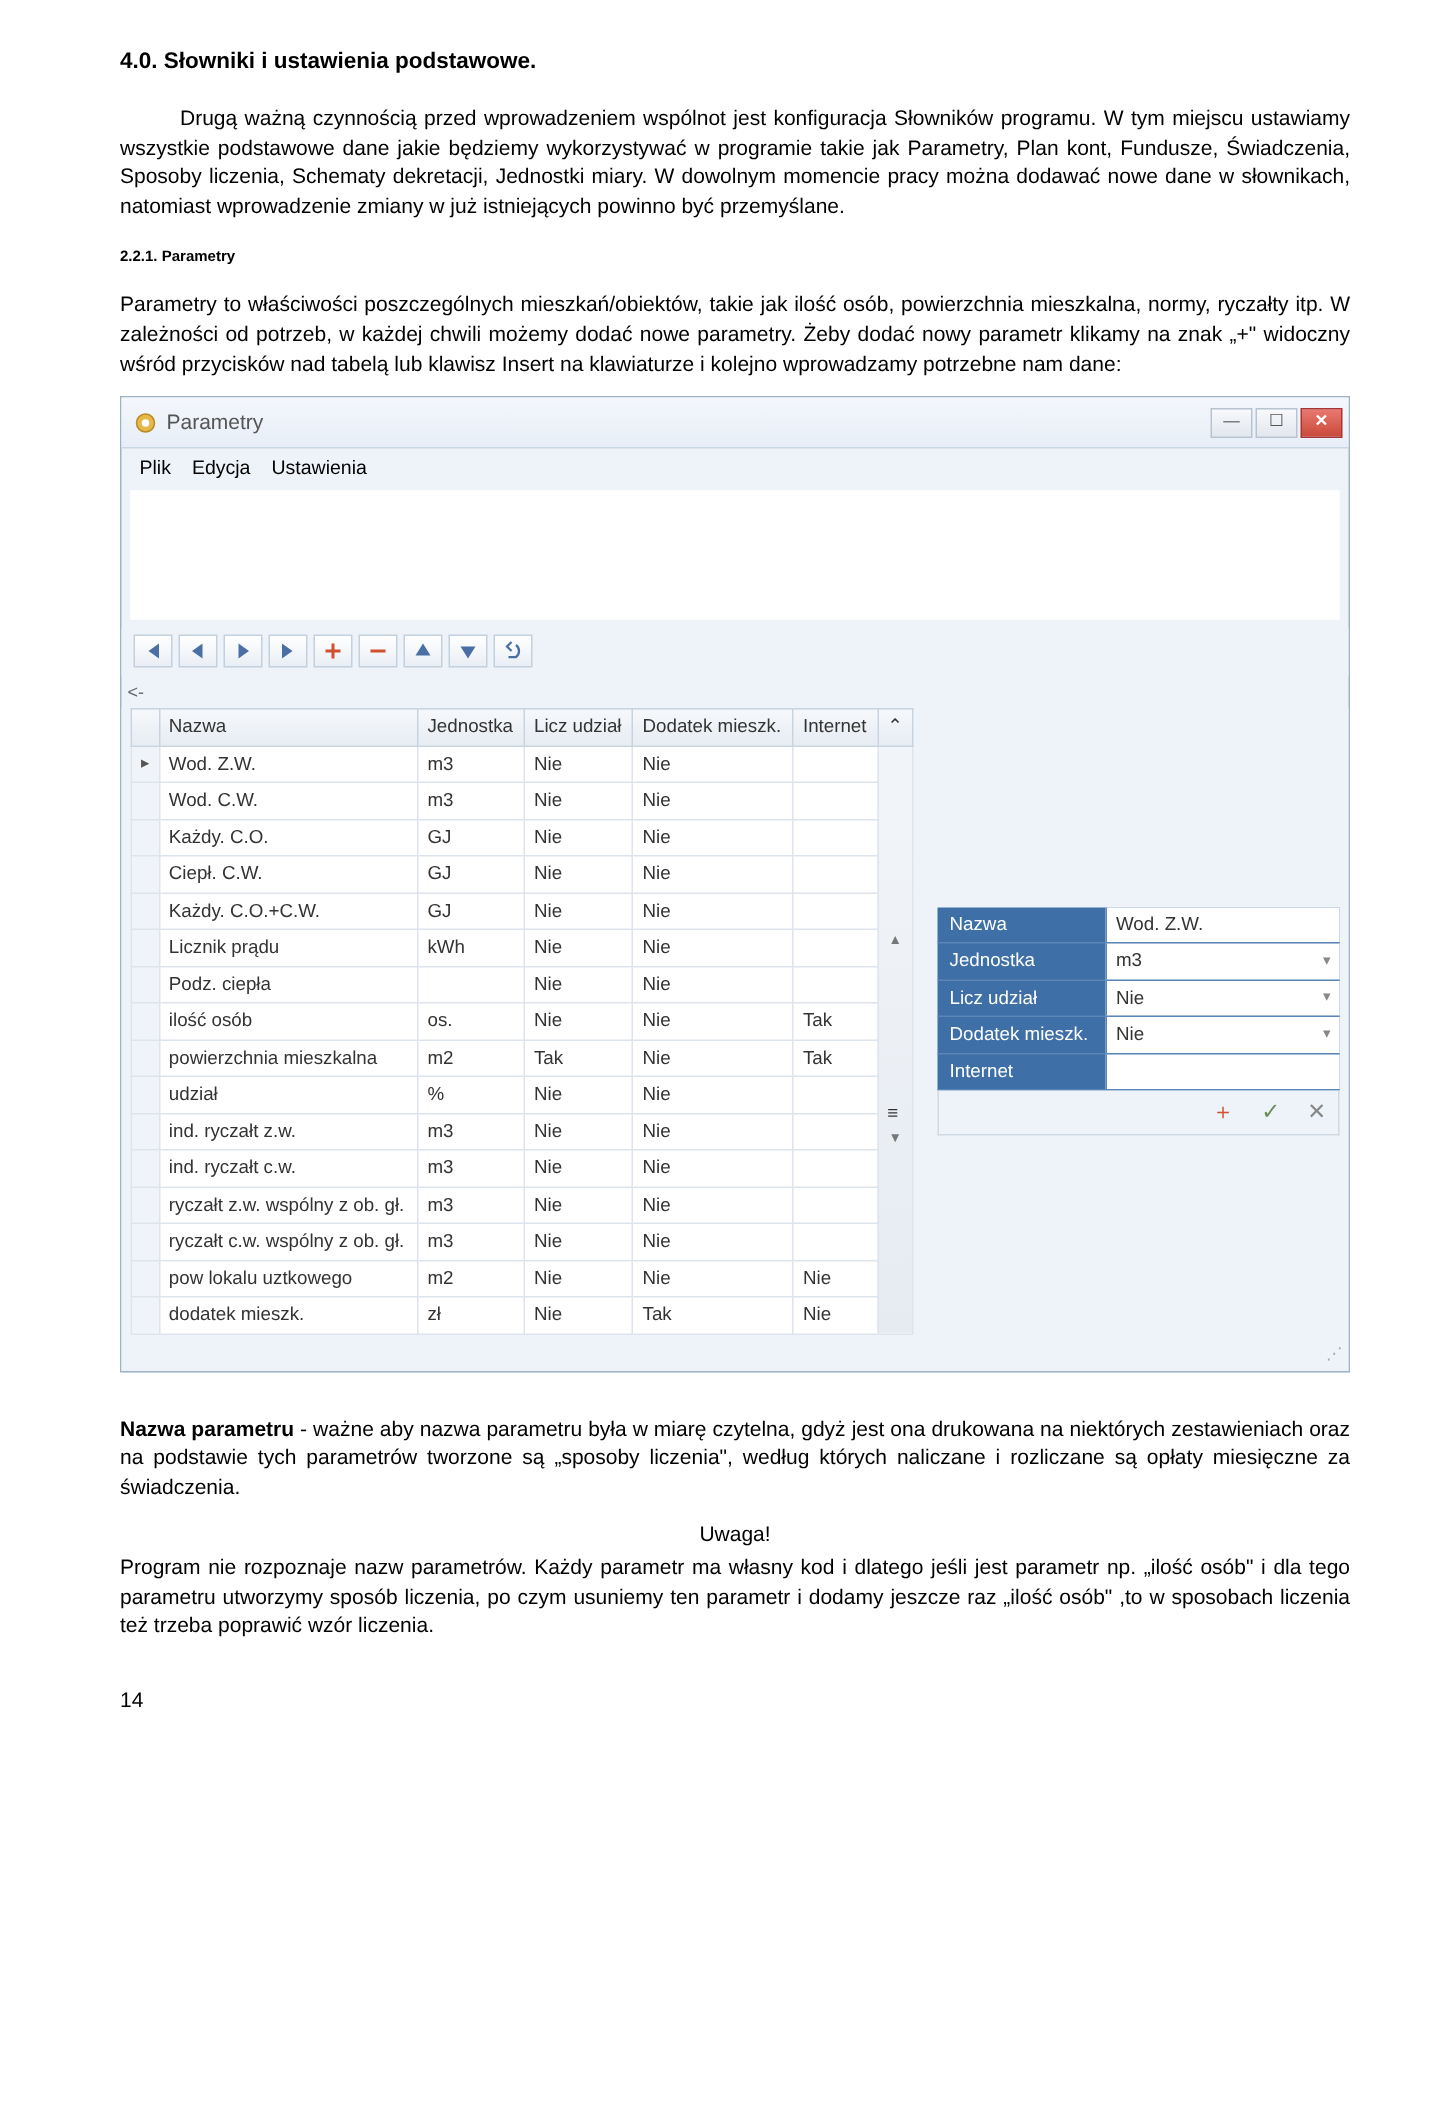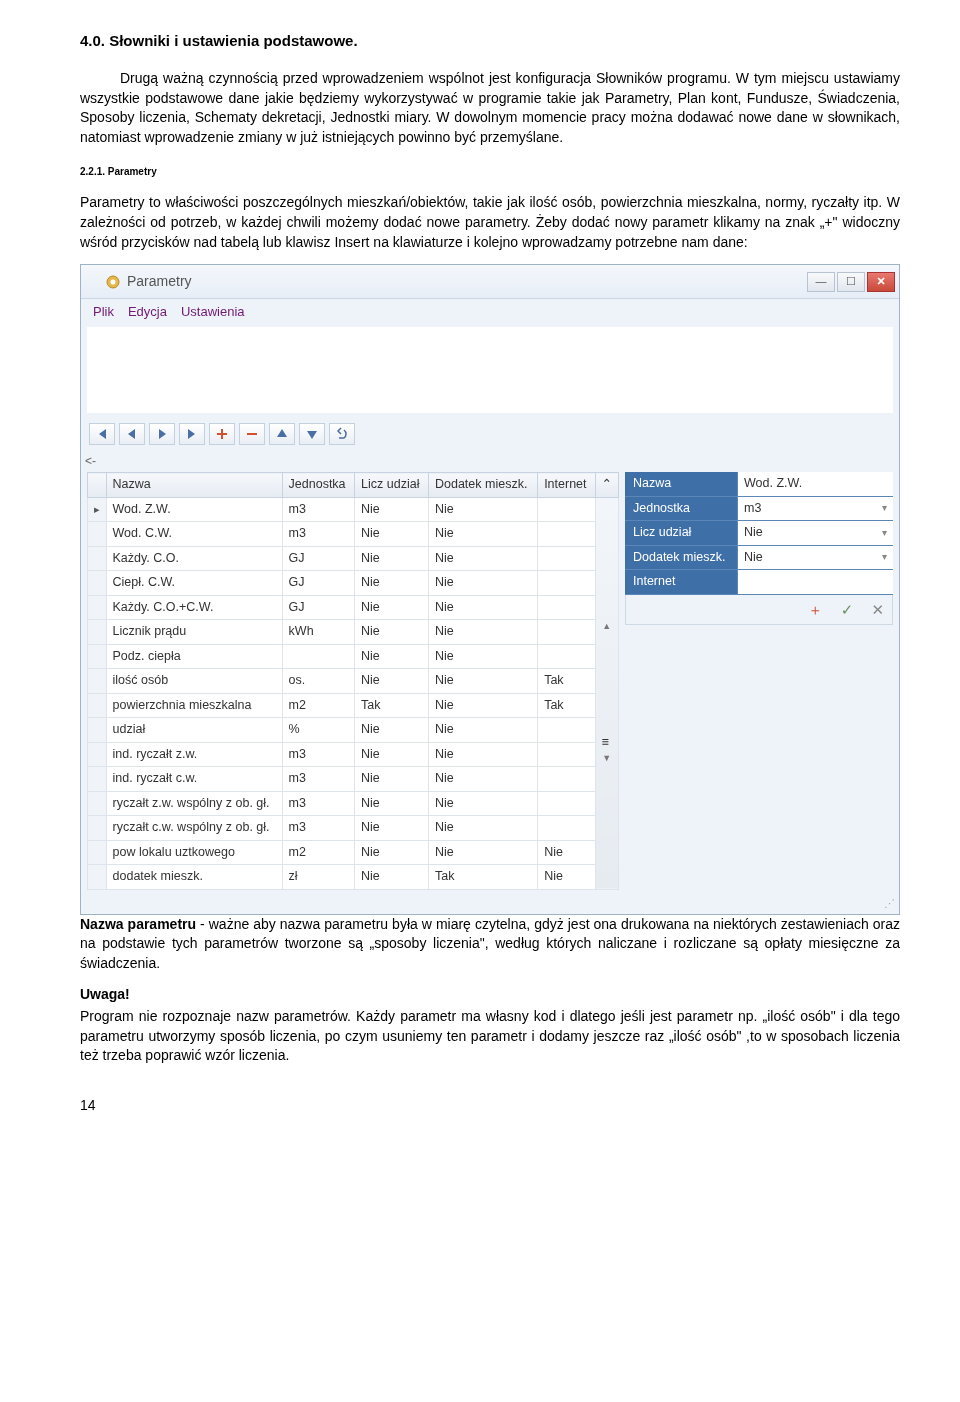--- a/index.html
+++ b/index.html
@@ -13,36 +13,36 @@
     line-height: 1.4;
   }
   h2.section { font-size: 15px; font-weight: bold; margin-bottom: 18px; }
   p.intro1 { text-indent: 40px; margin-bottom: 4px; text-align: justify;}
   p.just { text-align: justify; margin-bottom: 12px; }
   h3.subsection { font-size: 10px; font-weight: bold; margin: 18px 0 14px; }
   p.body { text-align: justify; margin-bottom: 12px; }
 
   
   .window { border: 1px solid #9fb3c7; background: #eef3f9; margin-top: 6px; width: 100%; }
-  .titlebar { display: flex; align-items: center; height: 34px; background: linear-gradient(#f4f7fc,#e7eef7); padding: 0 4px 0 24px; border-bottom: 1px solid #c9d6e4; }
+  .titlebar { display: flex; align-items: center; height: 34px; background: linear-gradient(#f4f7fc,#e7eef7); padding: 0 4px 0 8px; border-bottom: 1px solid #c9d6e4; }
   .titlebar .appicon { width: 16px; height: 16px; margin-right: 6px; }
   .titlebar .title { color: #555; font-size: 14px; flex: 1; }
   .winbtns { display: flex; gap: 2px; }
   .winbtn { width: 28px; height: 20px; background: linear-gradient(#f8f9fb,#e2e7ee); border: 1px solid #b7c3d1; display:flex; align-items:center; justify-content:center; font-size: 11px; color:#555; }
   .winbtn.close { background: linear-gradient(#e97870,#c94a3a); border-color:#a33; color:#fff; font-weight:bold; }
-  .menubar { display:flex; gap: 14px; padding: 4px 12px 6px; color:#701a75; font-size: 13px; }
+  .menubar { display:flex; gap: 14px; padding: 4px 12px 6px; color:#000000; font-size: 13px; }
   .menubar span { cursor: default; }
 
   .blank { height: 86px; background:#fff; margin: 0 6px 6px; border:1px solid #fff; }
 
   .toolbar { display:flex; gap: 4px; padding: 4px 8px 6px; background:#eef3f9; }
   .tbtn { width: 26px; height: 22px; background: linear-gradient(#fff,#e9eef5); border:1px solid #c3d0de; display:flex; align-items:center; justify-content:center; }
   .tbtn svg { width: 14px; height: 14px; }
 
-  .content { display:flex; gap: 6px; padding: 0 6px 6px; background:#eef3f9; }
+  .content { display:flex; gap: 16px; padding: 0 6px 6px; background:#eef3f9;align-items:center; }
   .left { flex: 1; min-width: 0; }
   .right { width: 268px; }
 
   .hint { font-size: 12px; color:#666; padding: 2px 0 2px 4px; }
 
   table.grid { width:100%; border-collapse: collapse; background:#fff; font-size: 12.5px; color:#333; }
   table.grid th { background: linear-gradient(#f6f8fb,#e6ecf3); border:1px solid #c7d3e0; padding: 3px 6px; text-align:left; font-weight: normal; }
   table.grid td { border:1px solid #dde4ec; padding: 3px 6px; height: 21px; }
   .rowmark { width: 14px; background:#f0f3f8; }
   .mark { color:#555; font-size: 11px; }
@@ -55,22 +55,22 @@
   .form .row { display:flex; border-bottom:1px solid #5a86b8; }
   .form .lab { width: 112px; padding: 3px 8px; }
   .form .val { flex:1; background:#fff; color:#333; padding: 2px 6px; border-left:1px solid #5a86b8; display:flex; align-items:center; justify-content:space-between; }
   .val .dd { color:#888; font-size:10px; }
   .formbtns { display:flex; justify-content:flex-end; gap: 18px; padding:4px 8px; background:#eef3f9; border:1px solid #cfd9e4; border-top:none; }
   .formbtns span { font-size: 15px; }
 
   .footer-row { height:18px; background:#eef3f9; }
   .resize { text-align:right; padding-right:4px; color:#aaa; font-size:11px; }
 
-  .afterimg { }
-  .uw { font-weight: bold; margin: 12px 0 2px; }
+  .afterimg { margin-top: 28px; }
+  .uw { font-weight: normal; margin: 12px 0 2px; text-align: center; }
   .pagenum { margin-top: 30px; font-size: 14px; }
 </style>
 </head>
 <body>
 
 <h2 class="section">4.0. Słowniki i ustawienia podstawowe.</h2>
 
 <p class="intro1 just">Drugą ważną czynnością przed wprowadzeniem wspólnot jest konfiguracja Słowników programu. W tym miejscu ustawiamy wszystkie podstawowe dane jakie będziemy wykorzystywać w programie takie jak Parametry, Plan kont, Fundusze, Świadczenia, Sposoby liczenia, Schematy dekretacji, Jednostki miary. W dowolnym momencie pracy można dodawać nowe dane w słownikach, natomiast wprowadzenie zmiany w już istniejących powinno być przemyślane.</p>
 
 <h3 class="subsection">2.2.1. Parametry</h3>

